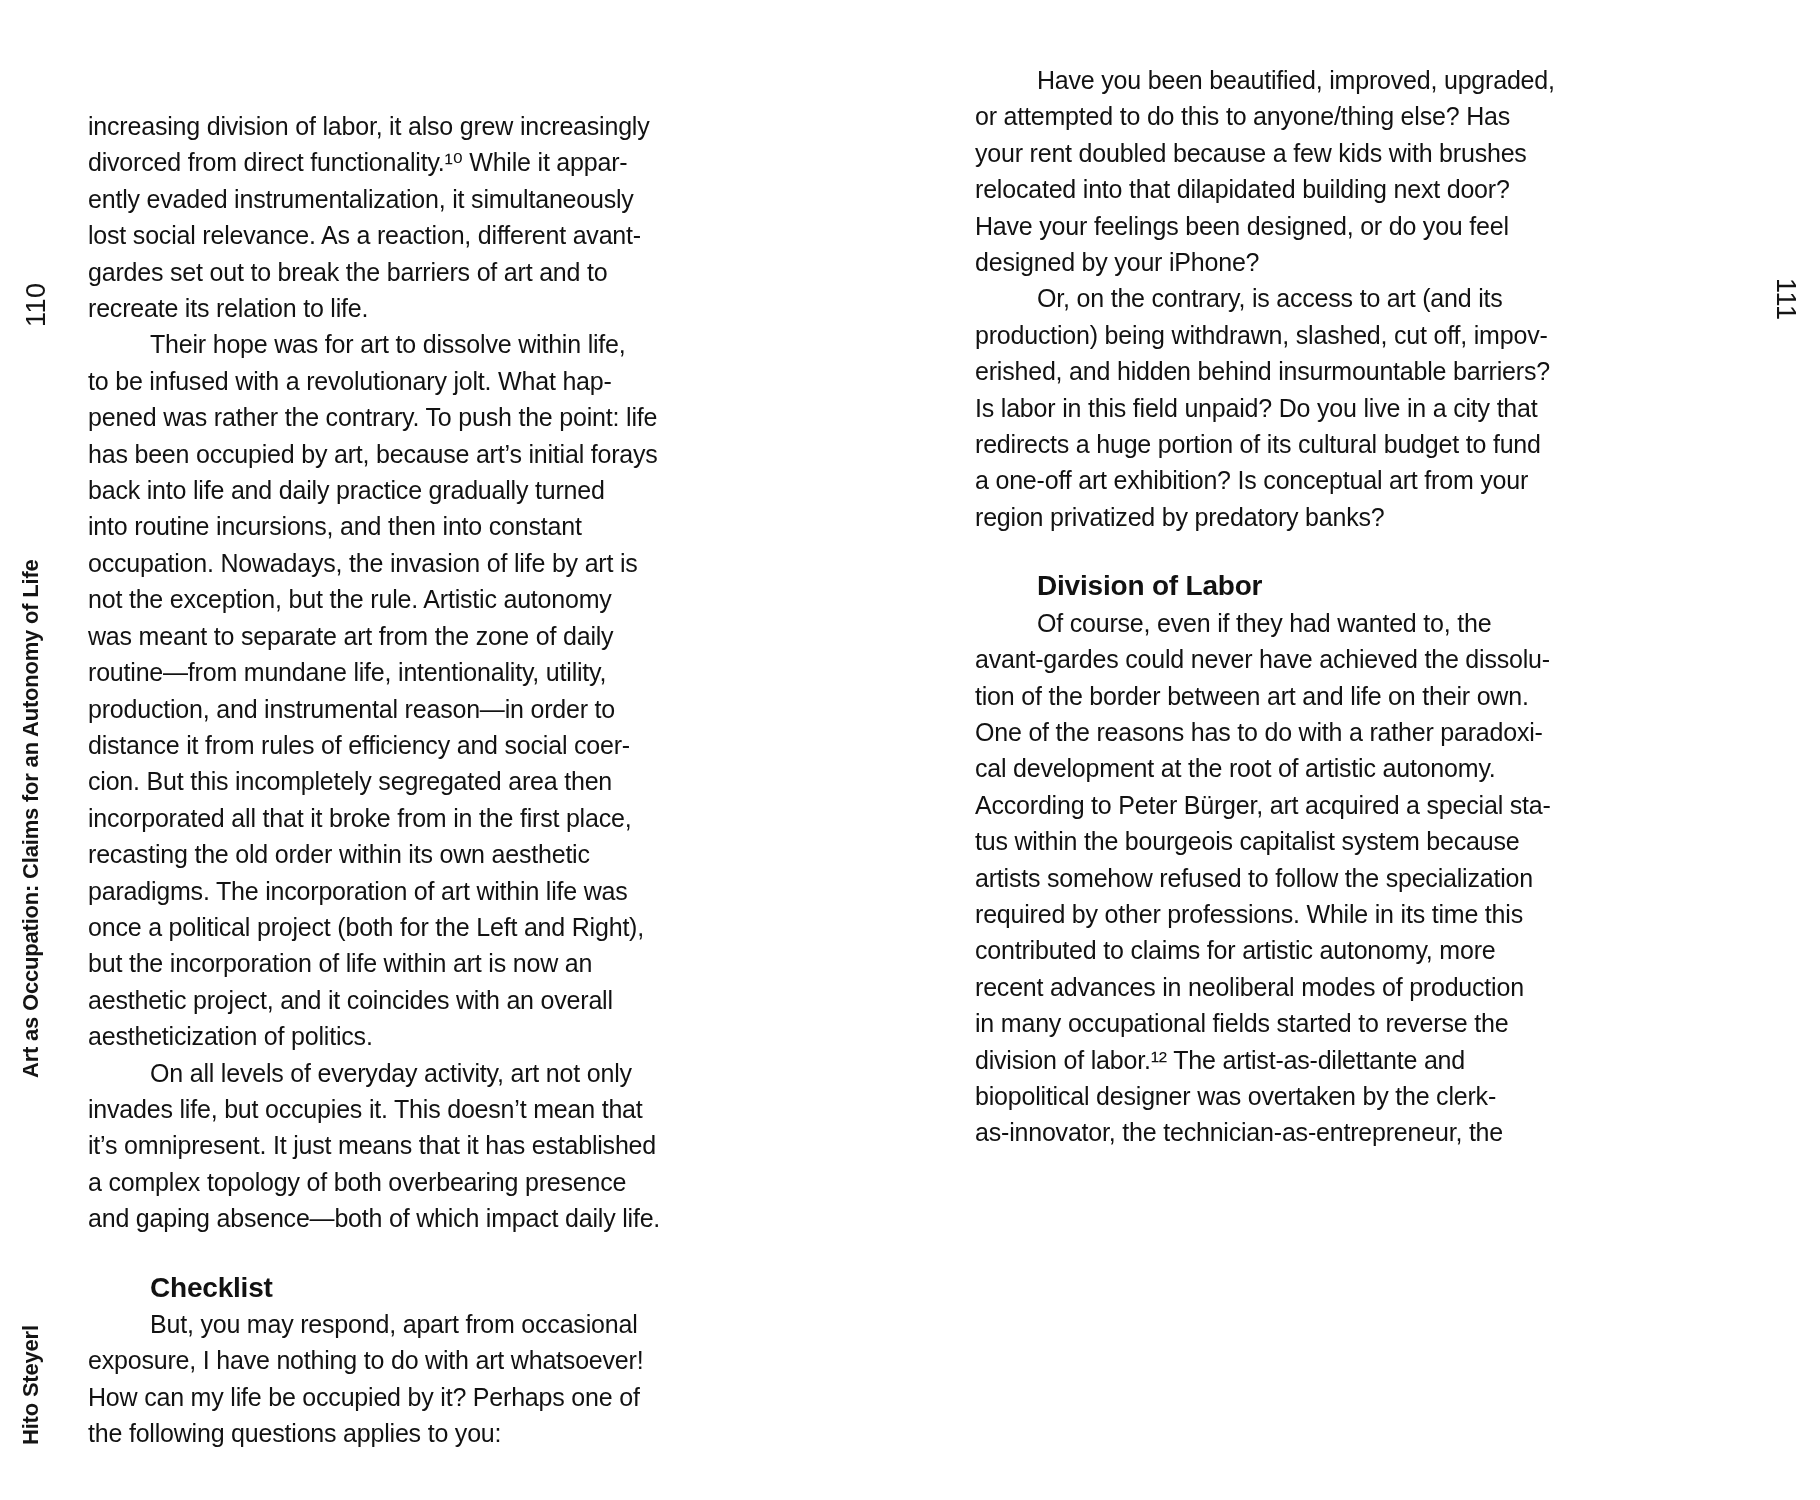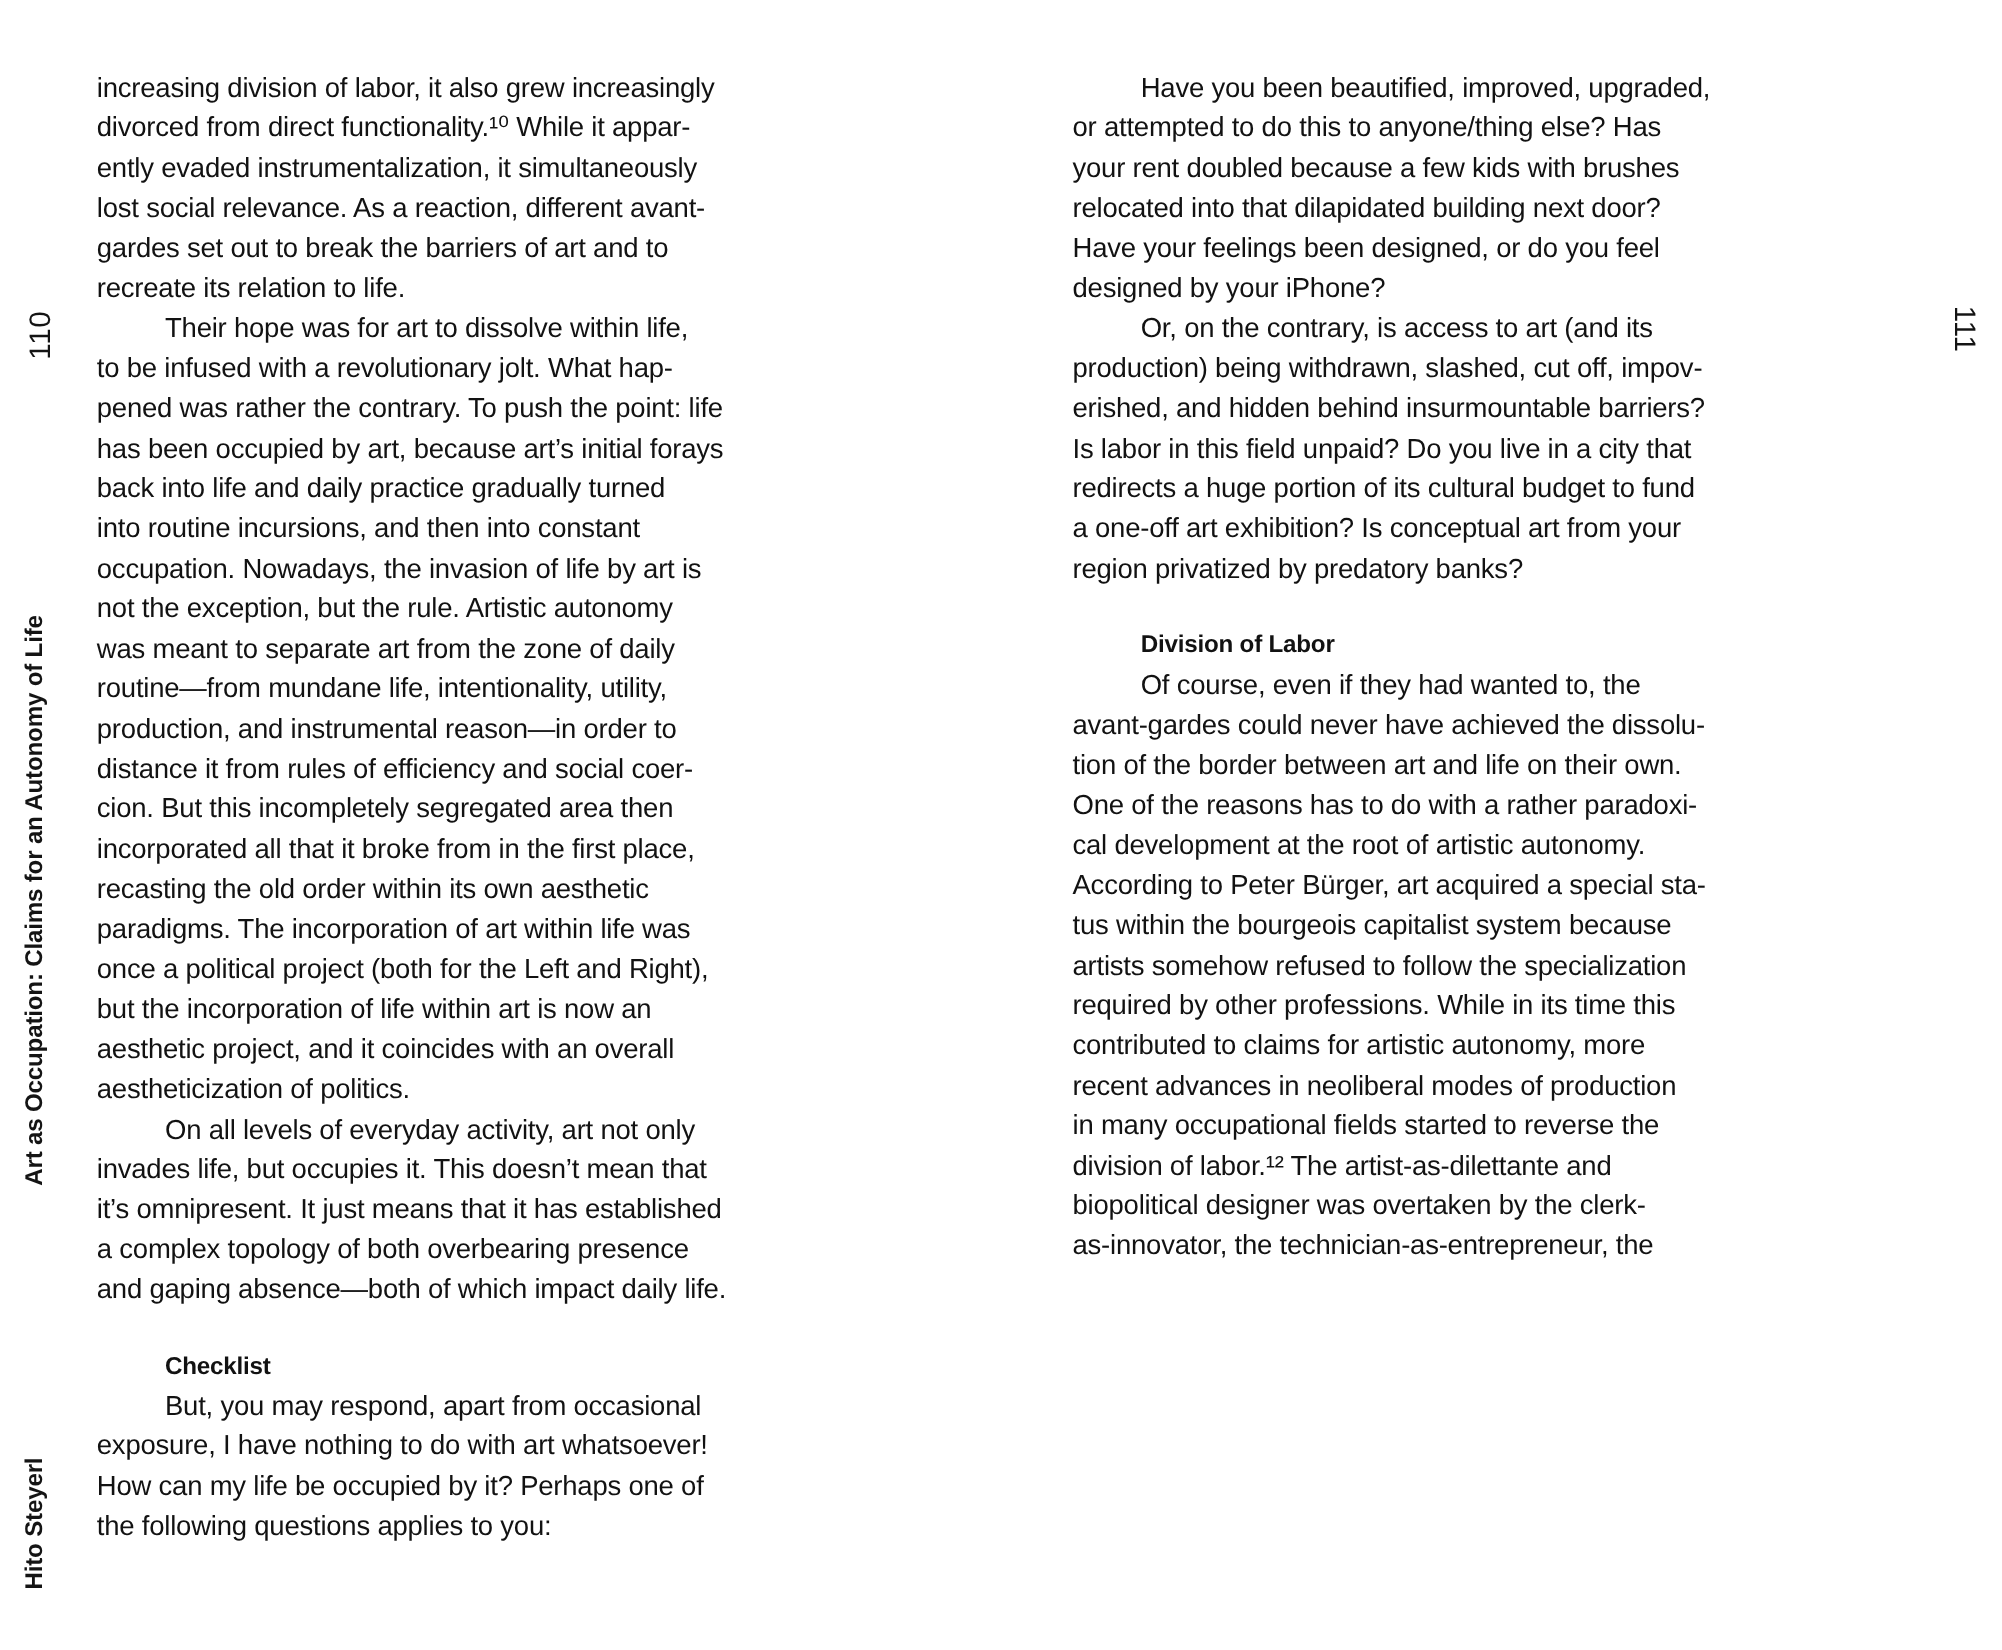--- a/index.html
+++ b/index.html
@@ -17,36 +17,36 @@
   }
   .spread {
     position: absolute;
     inset: 0;
     background: #ffffff;
   }
   .text-col {
     position: absolute;
     top: 62px;
   }
-  .col-left  { left: 88px;  width: 690px; }
+  .col-left  { left: 88px;  width: 690px; margin-top: 46px; }
   .col-right { left: 975px; width: 700px; }
 
   .para {
     margin: 0;
     font-size: 25px;
     line-height: 36.4px;
     letter-spacing: -0.2px;
     white-space: pre-line;
     color: #121212;
   }
   .para.indent { text-indent: 62px; }
 
   .section-heading {
     margin: 33px 0 0 0;
-    font-size: 22px;
+    font-size: 28px;
     line-height: 36.4px;
     letter-spacing: -0.2px;
     font-weight: bold;
     text-indent: 62px;
     color: #121212;
   }
 
   
   .vtext {
     position: absolute;

